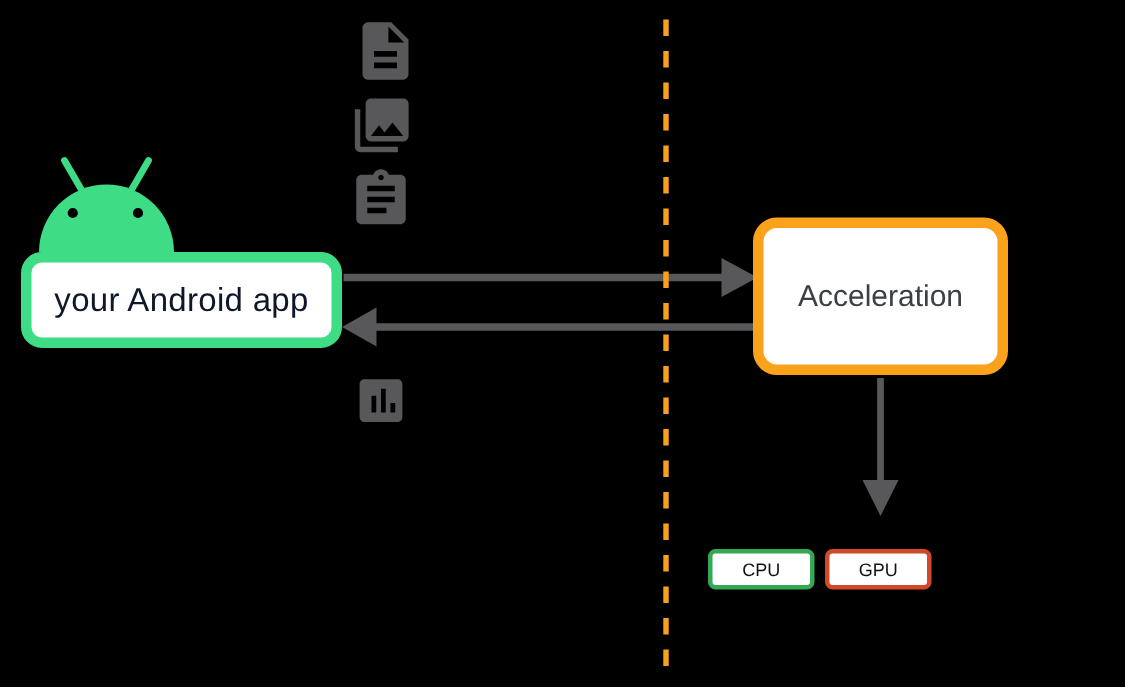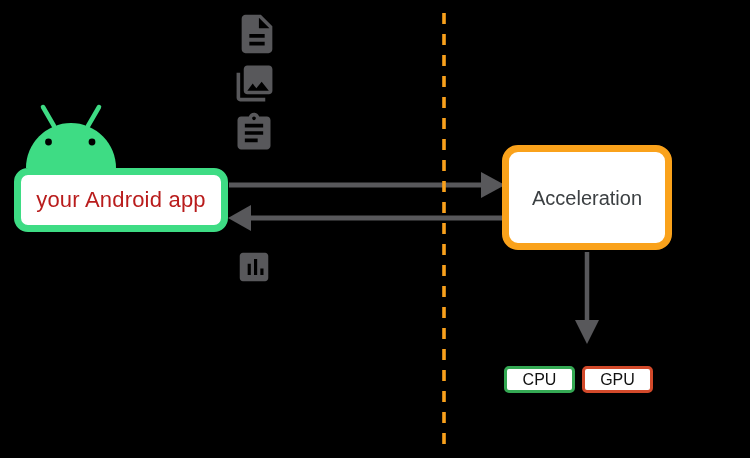--- a/index.html
+++ b/index.html
@@ -7,40 +7,40 @@
     position:relative;width:750px;height:458px;background:#000;overflow:hidden;
     font-family:"Liberation Sans", sans-serif;
   }
   .abs{position:absolute;}
   
   .app-box{
     left:14px;top:168px;width:214px;height:64px;box-sizing:border-box;
     background:#ffffff;border:7px solid #3EDC84;border-radius:14px;
     display:flex;align-items:center;justify-content:center;
   }
-  .app-box span{font-size:22px;color:#b91c1c;letter-spacing:.2px;}
+  .app-box span{font-size:22px;color:#0f172a;letter-spacing:.2px;}
   
   .mascot{left:26px;top:101px;}
   
   .icon{color:#58585B;}
   .icon svg{display:block;}
   
   .overlay{left:0;top:0;width:750px;height:458px;pointer-events:none;}
   
   .service-box{
     left:502px;top:145px;width:170px;height:105px;box-sizing:border-box;
     background:#ffffff;border:7px solid #FAA21B;border-radius:16px;
     display:flex;flex-direction:row;align-items:center;justify-content:center;
   }
   .service-box span{font-size:20px;line-height:28px;color:#3C4043;}
   
   .chip{
     box-sizing:border-box;height:27px;width:71px;background:#fff;border-radius:5px;
     display:flex;align-items:center;justify-content:center;
-    font-size:16px;font-weight:500;color:#111;margin-left:32px;
+    font-size:12px;font-weight:500;color:#111;
   }
   .chip-cpu{left:472px;top:366px;border:3px solid #34A853;}
   .chip-gpu{left:550px;top:366px;border:3px solid #D2492A;}
 </style>
 </head>
 <body>
 
 <div class="canvas">
 
   <svg class="abs mascot" width="90" height="67" viewBox="0 0 90 67">

